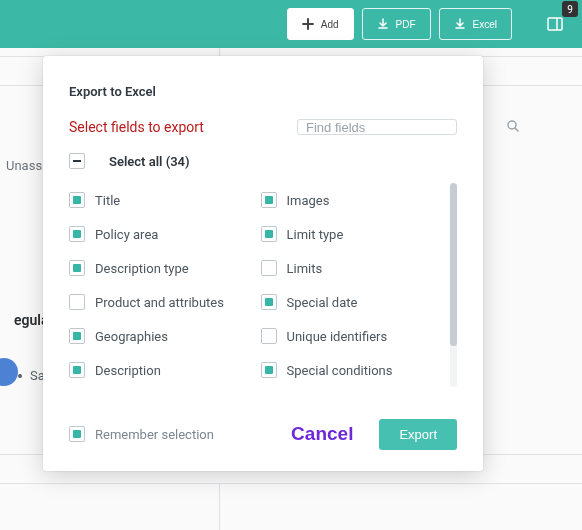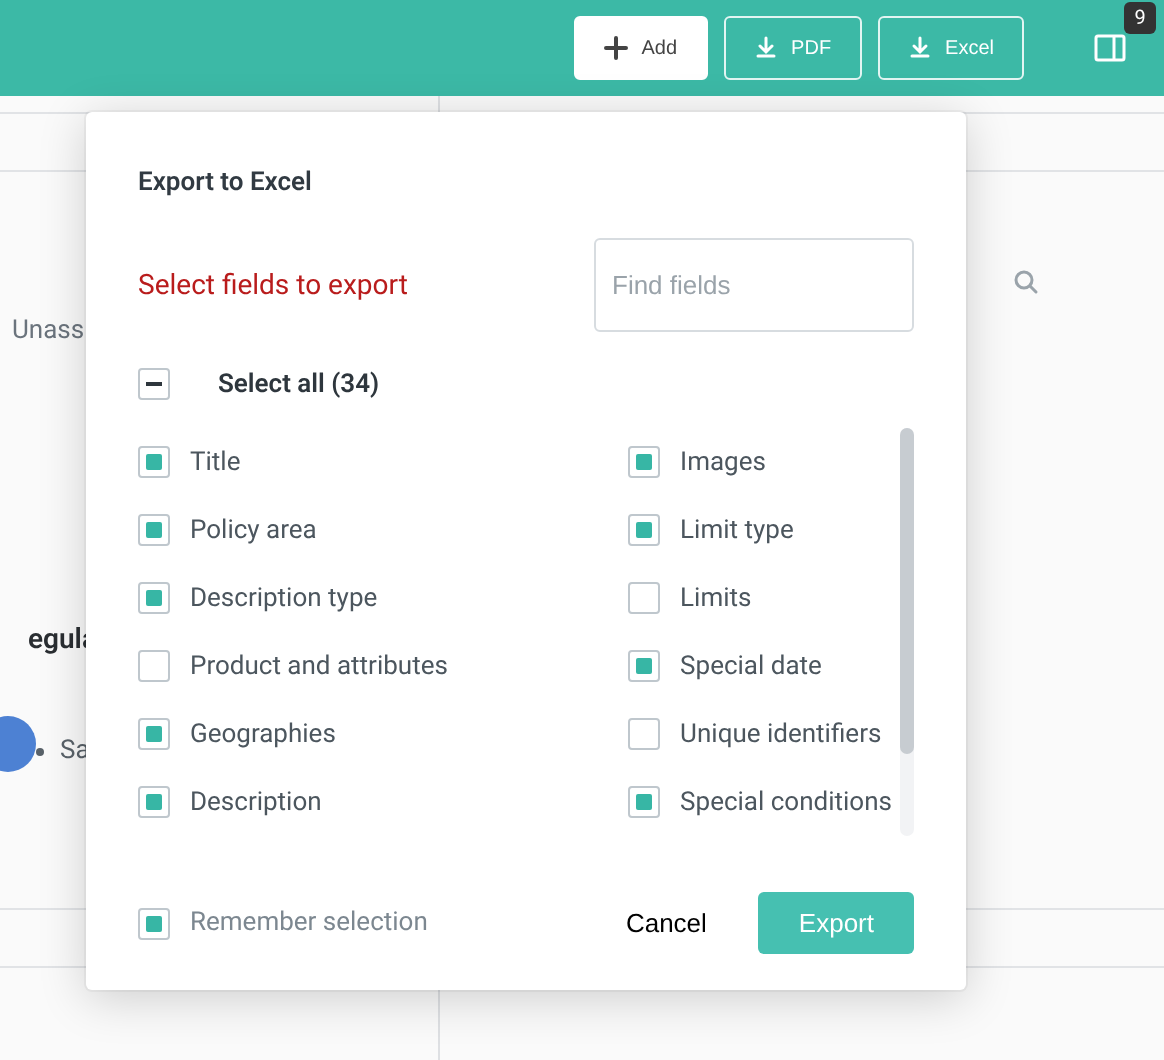--- a/index.html
+++ b/index.html
@@ -91,21 +91,21 @@
     font-weight: 600;
     color: #313a42;
     margin-bottom: 20px;
   }
   .subrow {
     display:flex; align-items:center; justify-content: space-between;
     margin-bottom: 18px;
   }
   .sublabel { color:#b91c1c; font-size:14px; }
   .search {
-    width: 160px; height: 47px;
+    width: 160px; height: 16px;
     border:1px solid #d7dce0; border-radius:3px;
     display:flex; align-items:center;
     padding: 0 8px;
     color:#858f97;
     gap:24px;
   }
   .search input {
     border:none; outline:none; flex:1; font-size:13px;
     color:#333; background:transparent;
   }
@@ -137,21 +137,21 @@
     width:8px; height:2px;
     background:#2e363d;
   }
 
   .fields-wrap {
     display:flex;
     position:relative;
   }
   .fields {
     display:grid;
-    grid-template-columns: 1fr;
+    grid-template-columns: 1fr 1fr;
     grid-auto-rows: 34px;
     column-gap: 6px;
     flex:1;
     grid-auto-flow: column;
     grid-template-rows: repeat(6, 34px);
   }
   .field {
     display:flex; align-items:center; gap:10px;
   }
   .field .flabel { font-size:13px; color:#4c565e; }
@@ -167,22 +167,22 @@
   }
 
   .footer {
     margin-top: 28px;
     display:flex; align-items:center;
   }
   .footer .remember { display:flex; align-items:center; gap:10px; }
   .footer .remember .rlabel { font-size:13px; color:#7c8790; }
   .footer .spacer { flex:1; }
   .btn-cancel {
-    background:transparent; border:none; color:#000000;
-    font-size:13px; padding:8px 16px; cursor:pointer;
+    background:transparent; border:none; color:#6d28d9;
+    font-size:19px; padding:8px 16px; cursor:pointer;font-weight:bold;
   }
   .btn-export {
     background:#46c0b1; border:none; color:#fff;
     font-size:13px; padding:8px 20px; border-radius:3px; cursor:pointer;
     margin-left:10px;
   }
 </style>
 </head>
 <body>
 

